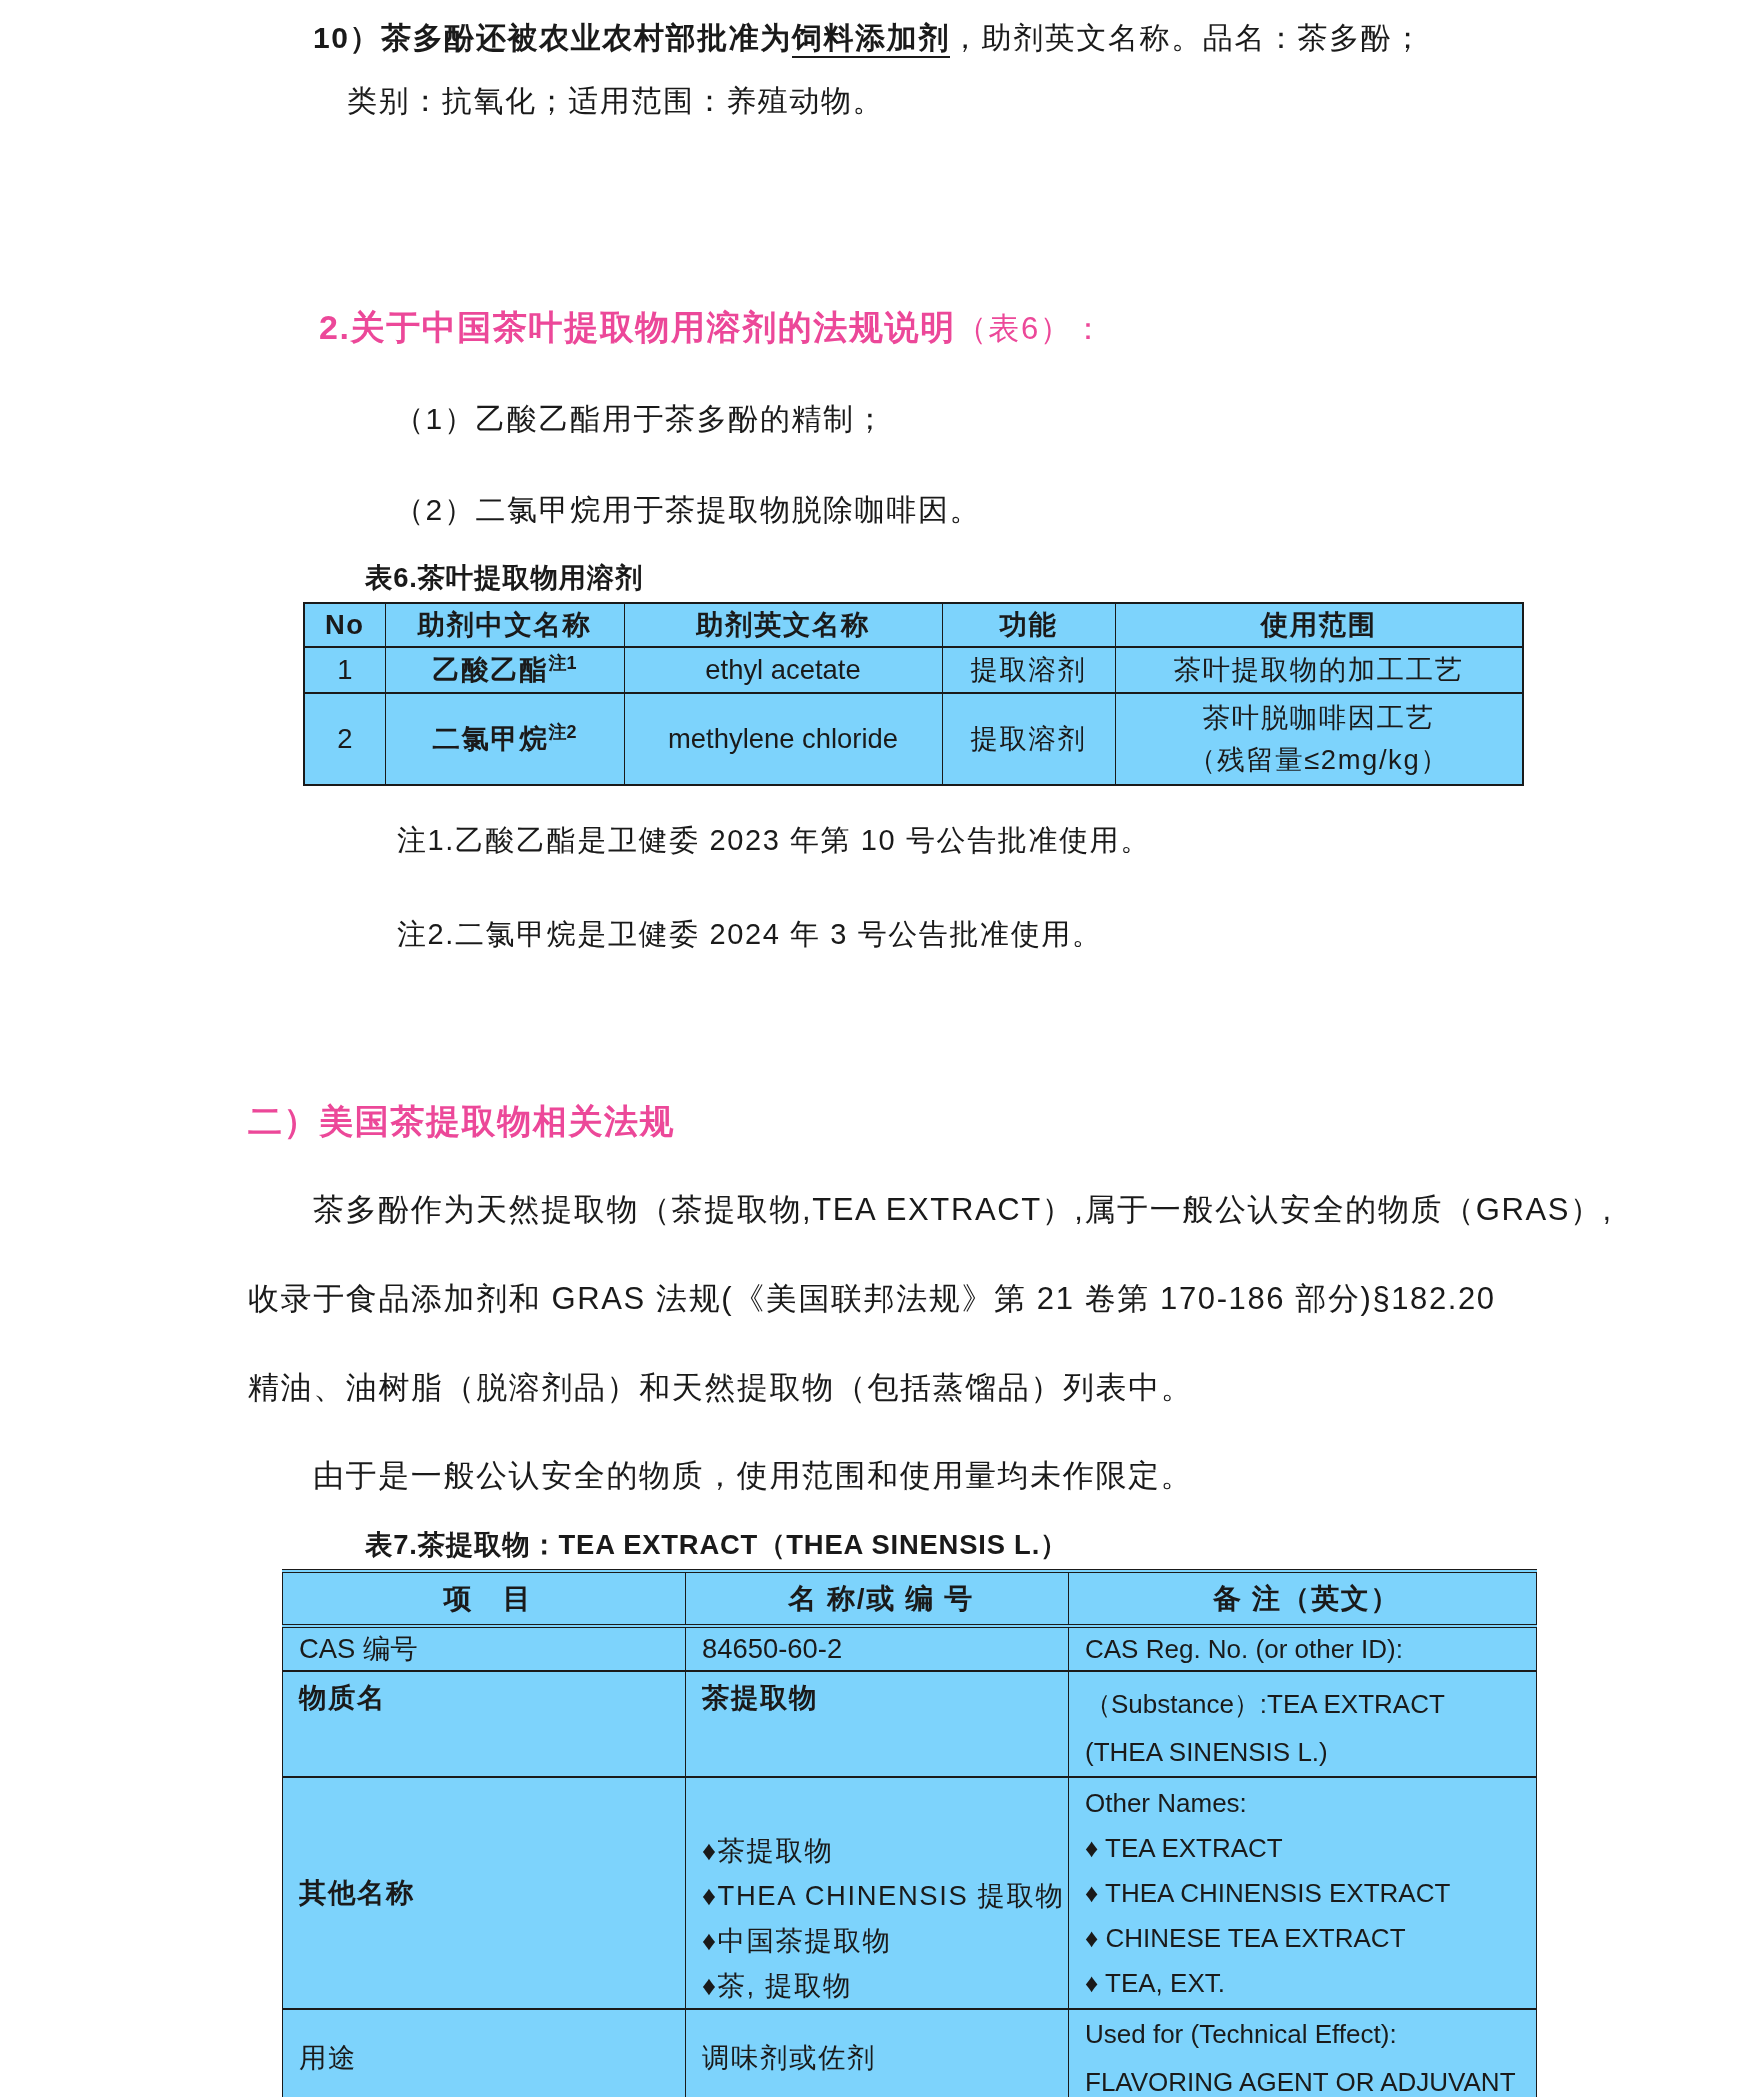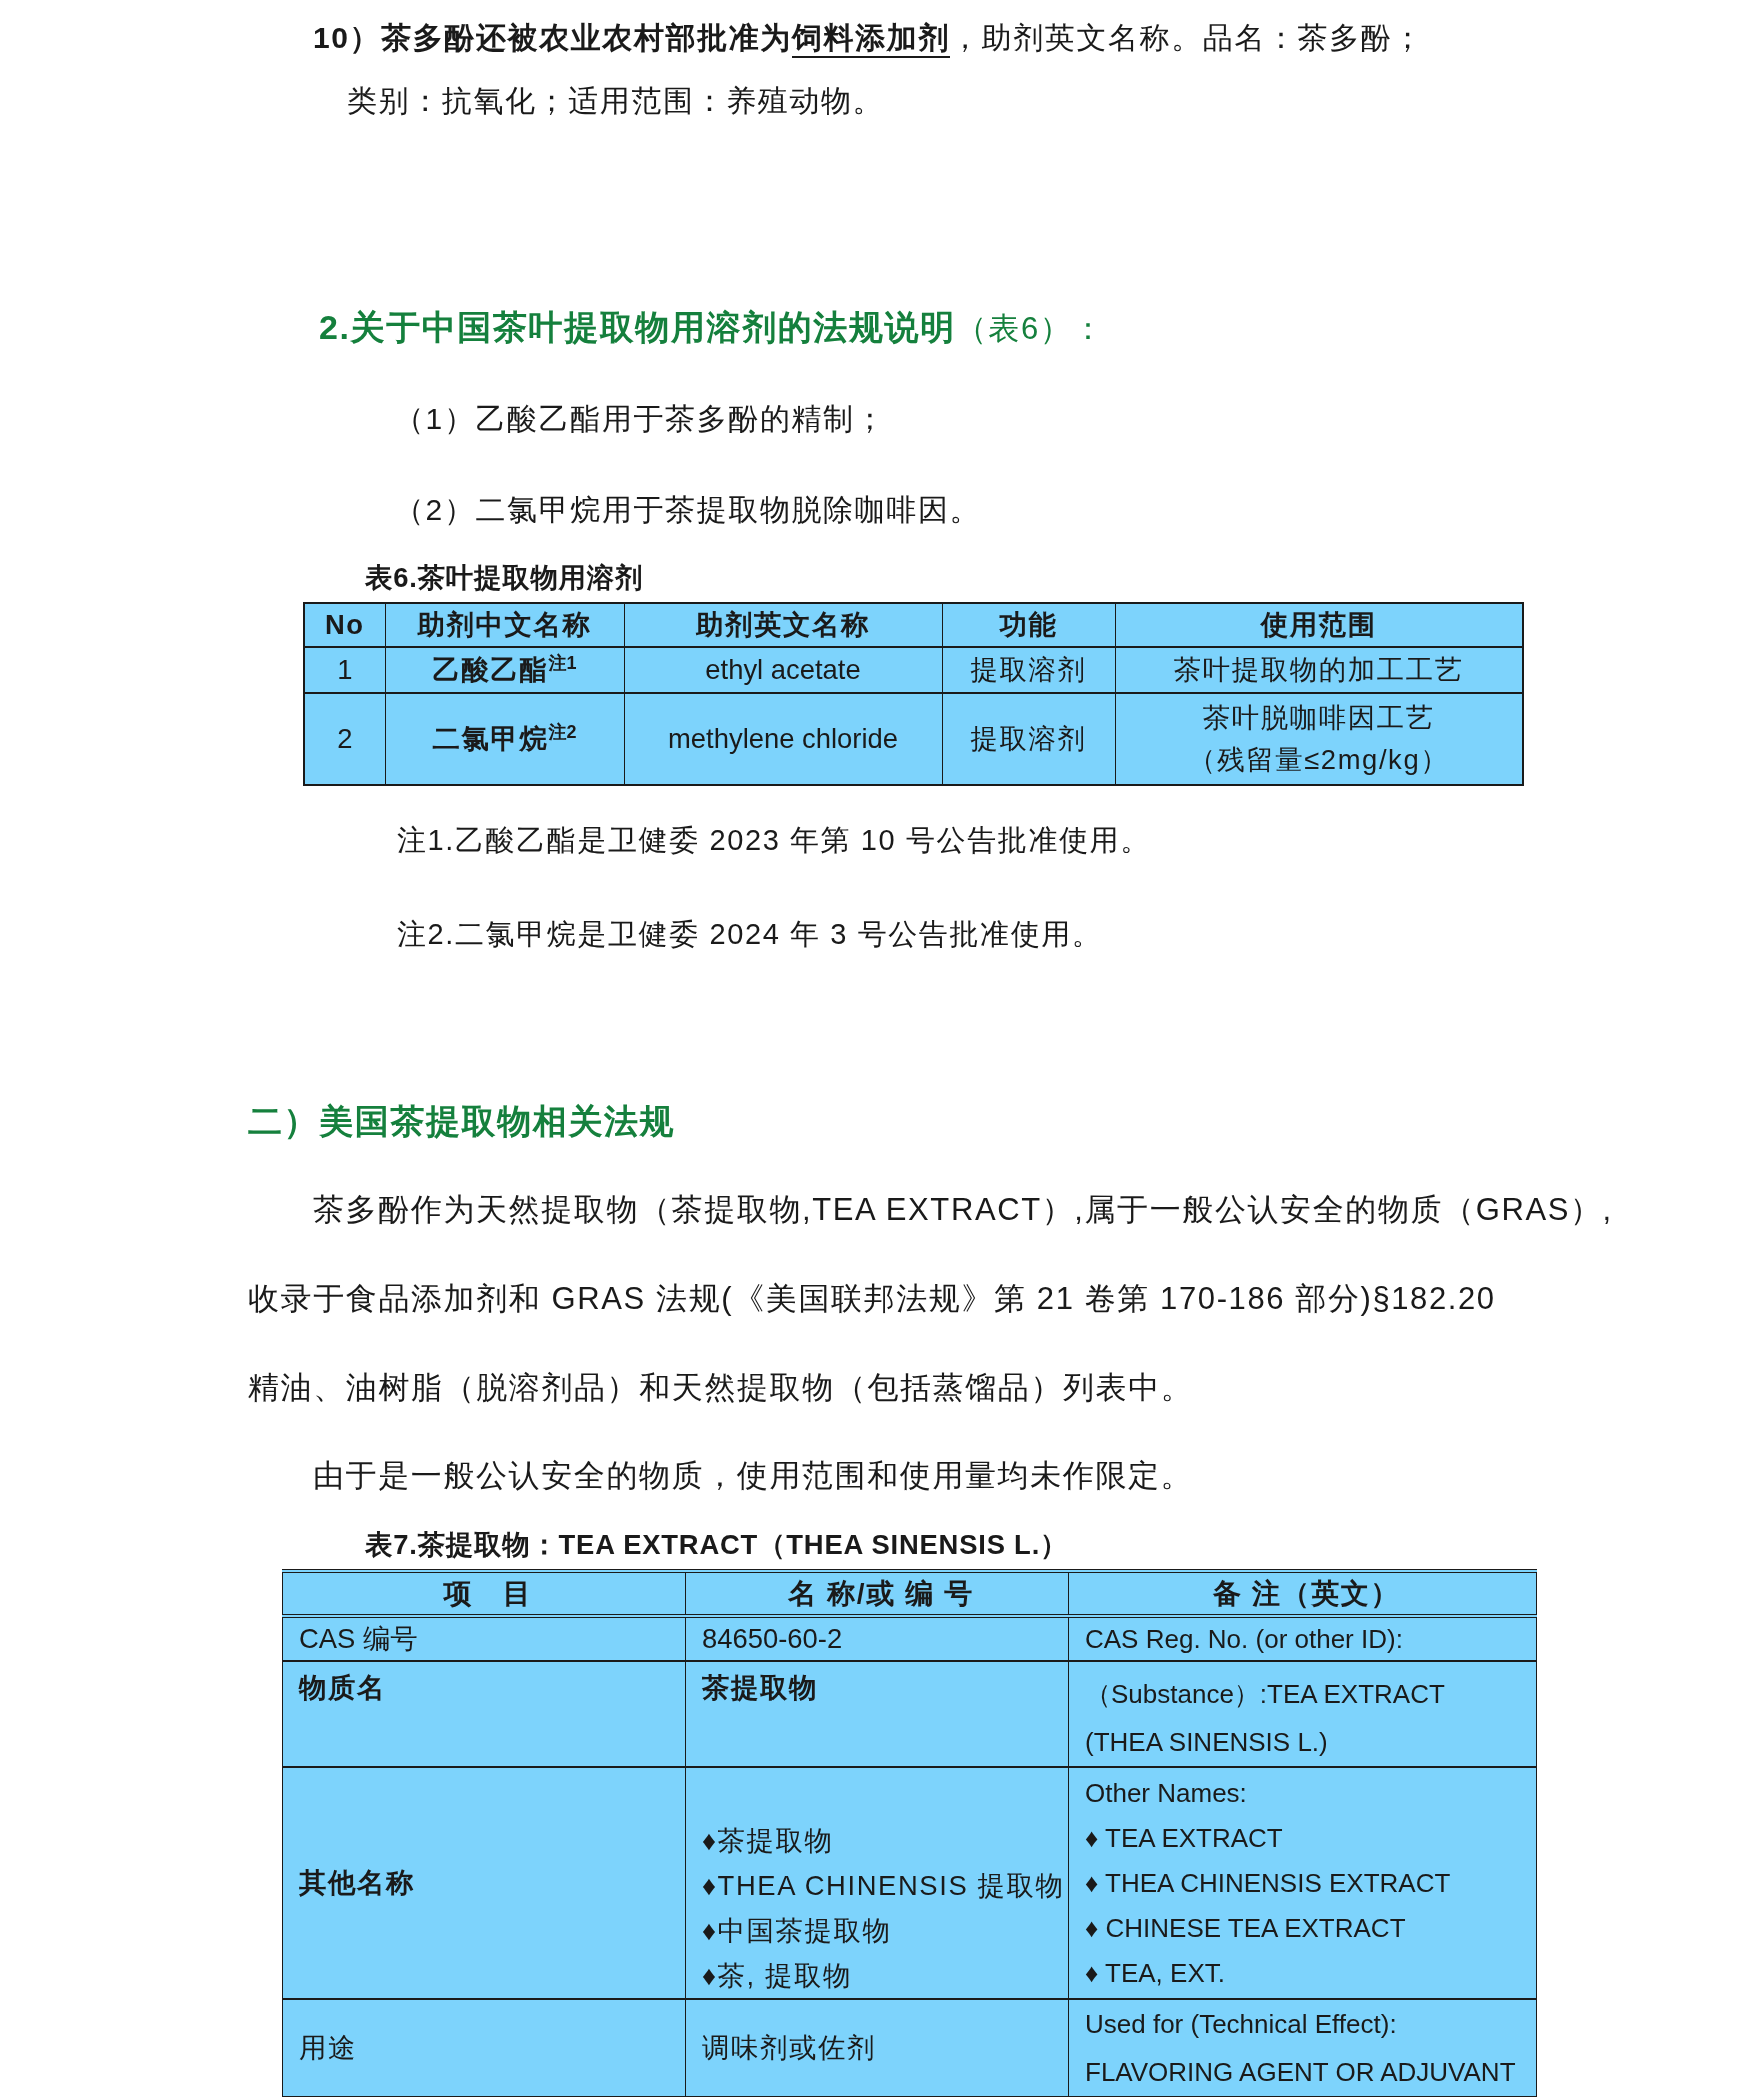--- a/index.html
+++ b/index.html
@@ -9,21 +9,21 @@
     height:2097px;
     background:#ffffff;
     font-family:"Liberation Sans","DejaVu Sans",sans-serif;
     color:#1a1a1a;
     overflow:hidden;
   }
   .abs { position:absolute; white-space:nowrap; }
   .cjk { letter-spacing:1.6px; }
   .body-text { font-size:30px; }
   .bold { font-weight:bold; }
-  .red { color:#15803d; }
+  .red { color:#ec4899; }
   .h-main { font-size:34px; font-weight:bold; }
   .h-suffix { font-size:31px; font-weight:normal; }
   .underline { border-bottom:2.4px solid #1a1a1a; padding-bottom:1.6px; }
   sup.notemark { font-size:18px; font-weight:bold; vertical-align:super; letter-spacing:0; }
   .tbl-title { font-size:27.4px; font-weight:bold; letter-spacing:0.8px; }
 
   table { border-collapse:collapse; table-layout:fixed; background:#7dd3fc; }
 
   
   .t6 { border:2.4px solid #1a1a1a; }
@@ -128,21 +128,21 @@
 
   <div class="abs tbl-title" style="top:1527px; left:365px;">表7.茶提取物：TEA EXTRACT（THEA SINENSIS L.）</div>
 
   <table class="t7 abs" style="top:1569px; left:282px; width:1254px;">
     <colgroup>
       <col style="width:403px">
         <col style="width:383px">
         <col style="width:468px">
     </colgroup>
     <tbody>
-      <tr class="hdr" style="height:45px;">
+      <tr class="hdr" style="height:55px;">
         <td>项　目</td>
         <td>名 称/或 编 号</td>
         <td>备 注（英文）</td>
       </tr>
       <tr style="height:45px;">
         <td>CAS 编号</td>
         <td>84650-60-2</td>
         <td class="en">CAS Reg. No. (or other ID):</td>
       </tr>
       <tr style="height:94px;">

